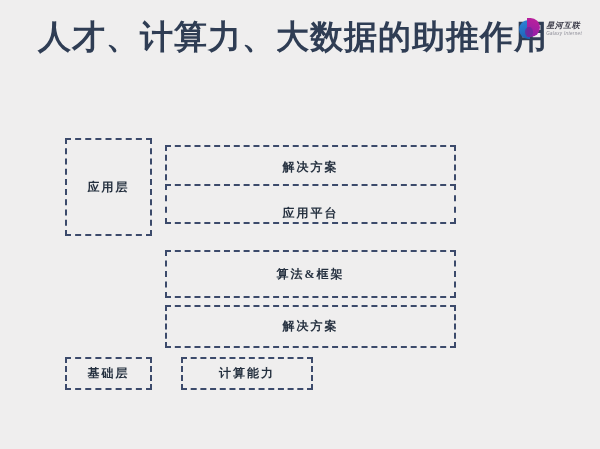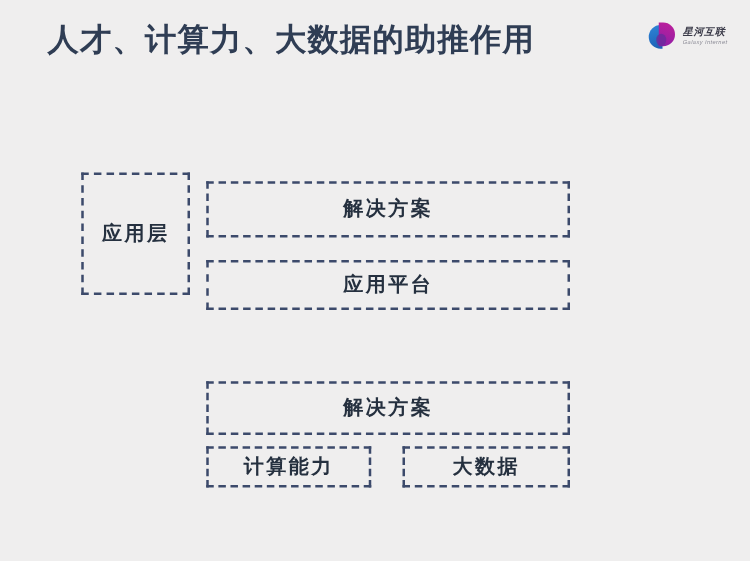--- a/index.html
+++ b/index.html
@@ -18,21 +18,21 @@
   
   #header {
     position: absolute;
     left: 0; top: 0;
     width: 600px; height: 66px;
   }
   #page-title {
     position: absolute;
     left: 38px;
     top: 15px;
-    font-size: 25px;
+    font-size: 33px;
     letter-spacing: 1px;
     color: #2f3d54;
     font-weight: 600;
     white-space: nowrap;
     font-family: "Liberation Serif", "DejaVu Serif", serif;
   }
 
   
   #logo {
     position: absolute;
@@ -105,43 +105,43 @@
   .dbox {
     position: absolute;
     border: 2px dashed #3c4a6b;
     box-sizing: border-box;
     background: #efeeee;
     display: flex;
     align-items: center;
     justify-content: center;
   }
   .dbox .lbl {
-    font-size: 16px;
+    font-size: 12px;
     color: #25303f;
     letter-spacing: 2px;
     font-weight: 600;
     font-family: "Liberation Serif", "DejaVu Serif", serif;
     white-space: nowrap;
   }
 
   
   .spine { left: 0; width: 87px; }
   #box-app-layer   { top: 0;   height: 98px; }
   #box-tech-layer  { top: 107px; height: 103px; }
   #box-base-layer  { top: 219px; height: 33px; }
 
   
   .rcol { left: 100px; width: 291px; }
   #box-solution  { top: 7px;  height: 45px; }
-  #box-platform  { top: 70px; height: 40px; }
+  #box-platform  { top: 46px; height: 40px; align-items: flex-end; }
   #box-algo      { top: 112px; height: 48px; }
   #box-general   { top: 167px; height: 43px; }
 
   
-  #box-compute   { left: 100px; width: 132px; top: 219px; height: 33px; }
+  #box-compute   { left: 116px; width: 132px; top: 219px; height: 33px; }
   #box-bigdata   { left: 257px; width: 134px; top: 219px; height: 33px; }
 </style>
 </head>
 <body>
 
 <div id="header">
   <div id="page-title">人才、计算力、大数据的助推作用</div>
 
   <div id="logo">
     <div id="logo-mark">
@@ -161,24 +161,27 @@
   <div class="dbox spine" id="box-app-layer">
     <span class="lbl">应用层</span>
   </div>
   <div class="dbox rcol" id="box-solution">
     <span class="lbl">解决方案</span>
   </div>
   <div class="dbox rcol" id="box-platform">
     <span class="lbl">应用平台</span>
   </div>
 
+  <div class="dbox rcol" id="box-algo">
+    <span class="lbl">算法&amp;框架</span>
+  </div>
   <div class="dbox rcol" id="box-general">
     <span class="lbl">解决方案</span>
   </div>
 
+  <div class="dbox spine" id="box-base-layer">
+    <span class="lbl">基础层</span>
+  </div>
   <div class="dbox" id="box-compute">
     <span class="lbl">计算能力</span>
-  </div>
-  <div class="dbox" id="box-bigdata">
-    <span class="lbl">大数据</span>
   </div>
 
 </div>
 
 </body></html>

